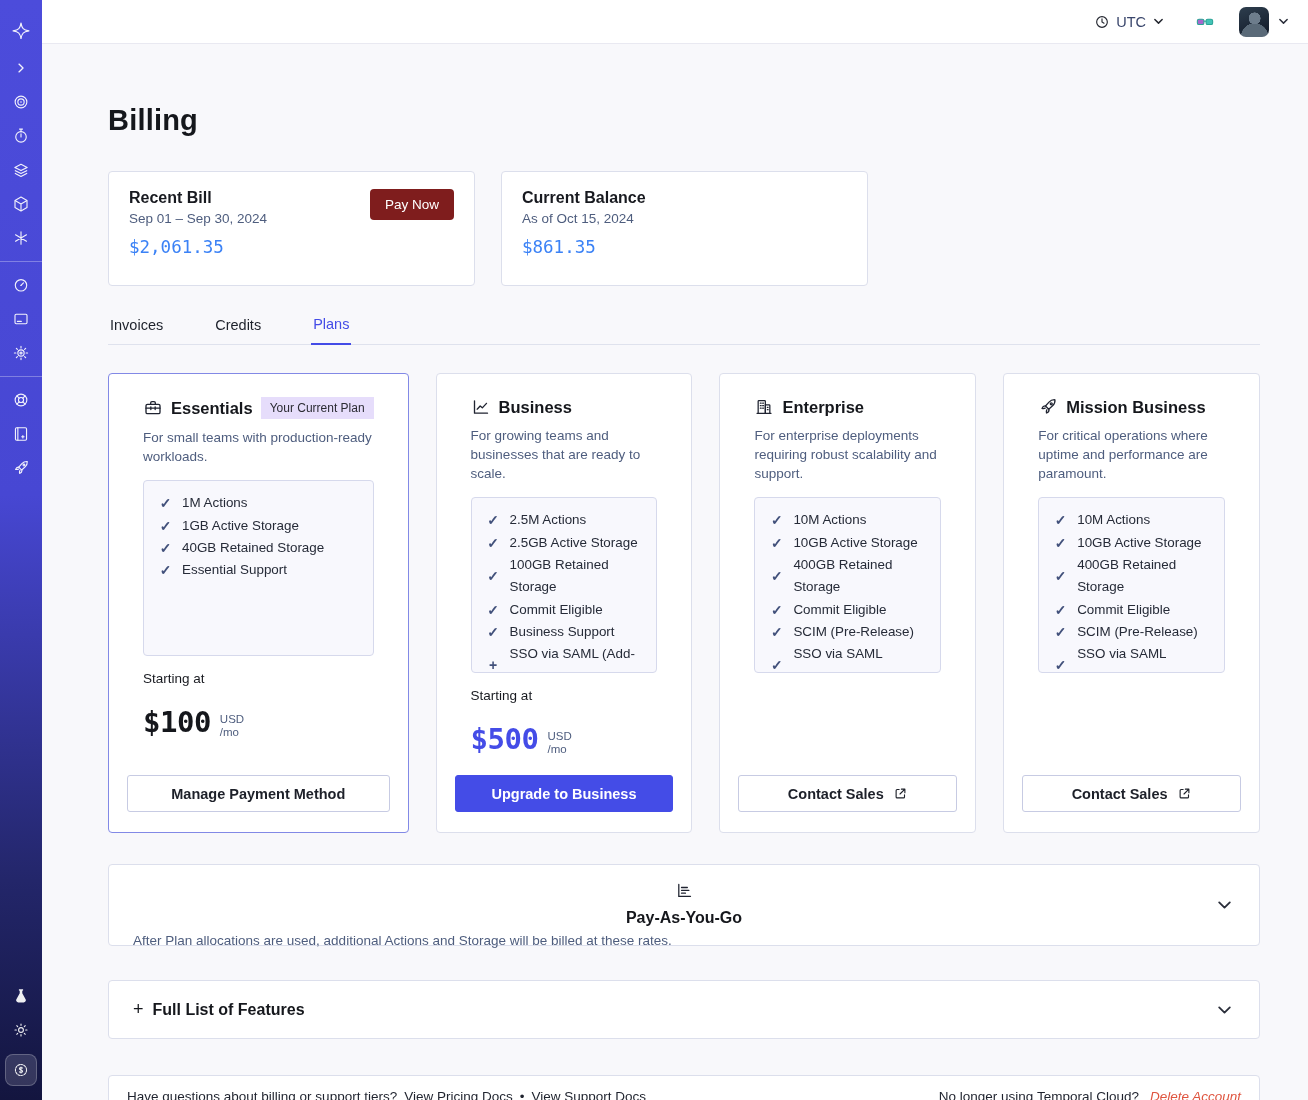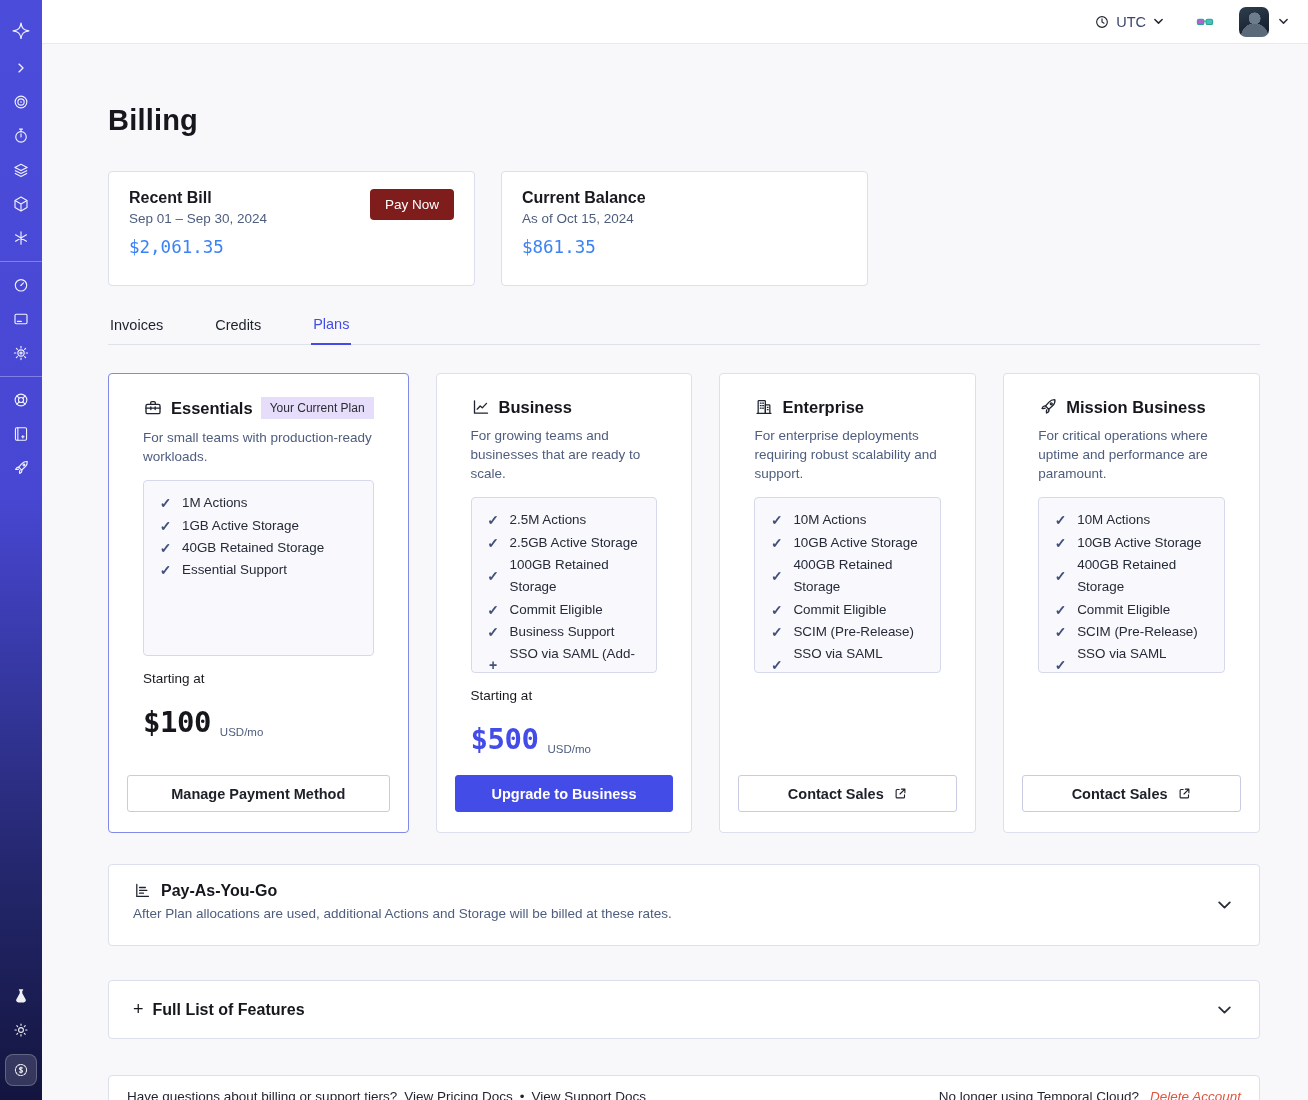--- a/index.html
+++ b/index.html
@@ -76,29 +76,29 @@
   .plan-desc { margin-top:9px; font-size:13.5px; line-height:1.42; color:#4e5d7e; }
   .feat-box { margin-top:14px; height:176px; background:#f8f8fd; border:1px solid #d6d9ec;
     border-radius:4px; padding:11px 14px; overflow:hidden; }
   .feat-row { display:flex; align-items:center; gap:9px; line-height:22.3px; font-size:13.4px; color:#262b38; }
   .feat-marker { width:15px; text-align:center; color:#42517b; font-size:14px; font-weight:600; flex:none; }
   .price-block { margin-top:15px; }
   .starting-label { font-size:13.5px; color:#181a20; }
   .price-row { display:flex; gap:9px; align-items:flex-end; margin-top:19px; }
   .price-value { font-family:"DejaVu Sans Mono", monospace; font-size:29px; font-weight:600; color:#15171c; letter-spacing:-.5px; }
   .price-value.accent { color:#444ce7; }
-  .price-unit { display:flex; flex-direction:row; font-size:11.5px; line-height:13px; color:#4e5d7e; padding-top:3px; }
+  .price-unit { display:flex; flex-direction:column; font-size:11.5px; line-height:13px; color:#4e5d7e; padding-top:3px; }
   .plan-btn { position:absolute; left:18px; right:18px; bottom:20px; height:37px; border-radius:3px;
     background:#fff; border:1px solid #c7cbe3; font-family:inherit; font-size:14.5px; font-weight:600;
     color:#1d2029; cursor:pointer; display:flex; align-items:center; justify-content:center; gap:9px; }
   .plan-btn.primary { background:#444ce7; border-color:#444ce7; color:#fff; }
   .plan-btn svg { width:15px; height:15px; }
   
   .accordion { margin-top:31px; position:relative; padding:16px 24px; height:82px; cursor:pointer; }
-  .accordion-title-row { display:flex; align-items:center; gap:9px; }
+  .accordion-title-row { display:flex; align-items:center; gap:9px;flex-direction:column; }
   .accordion-title-row svg { width:19px; height:19px; color:#1f2330; }
   .accordion-title { font-size:16px; font-weight:700; color:#15171c; }
   .accordion-sub { margin-top:6px; font-size:13.5px; color:#4e5d7e; }
   .accordion-chev { position:absolute; right:26px; top:50%; transform:translateY(-50%); color:#2a2e3a; }
   .features-accordion { margin-top:34px; height:59px; padding:0 24px; display:flex; align-items:center; position:relative; cursor:pointer; }
   .plus-glyph { font-size:18px; font-weight:400; color:#15171c; margin-right:9px; }
   
   .footer-bar { margin-top:36px; height:42px; display:flex; align-items:center; justify-content:space-between; padding:0 18px; font-size:13.5px; color:#1f232e; }
   .footer-left, .footer-right { display:flex; align-items:center; gap:7px; white-space:nowrap; }
   .footer-link { color:#1f232e; text-decoration:underline; cursor:pointer; }

